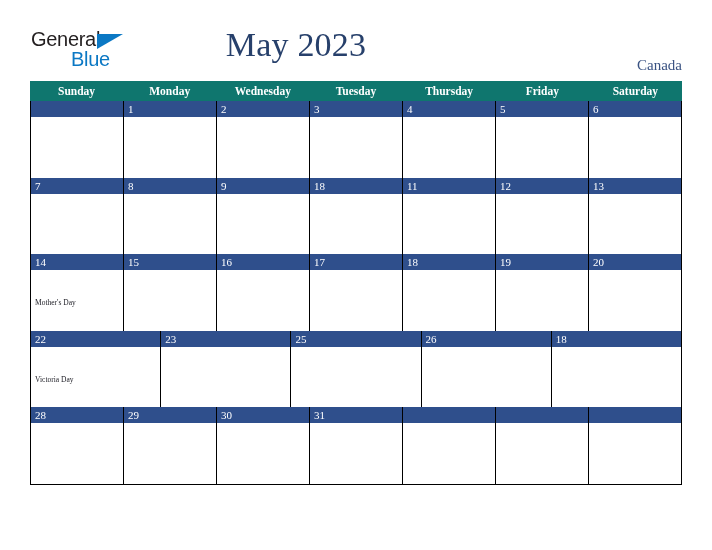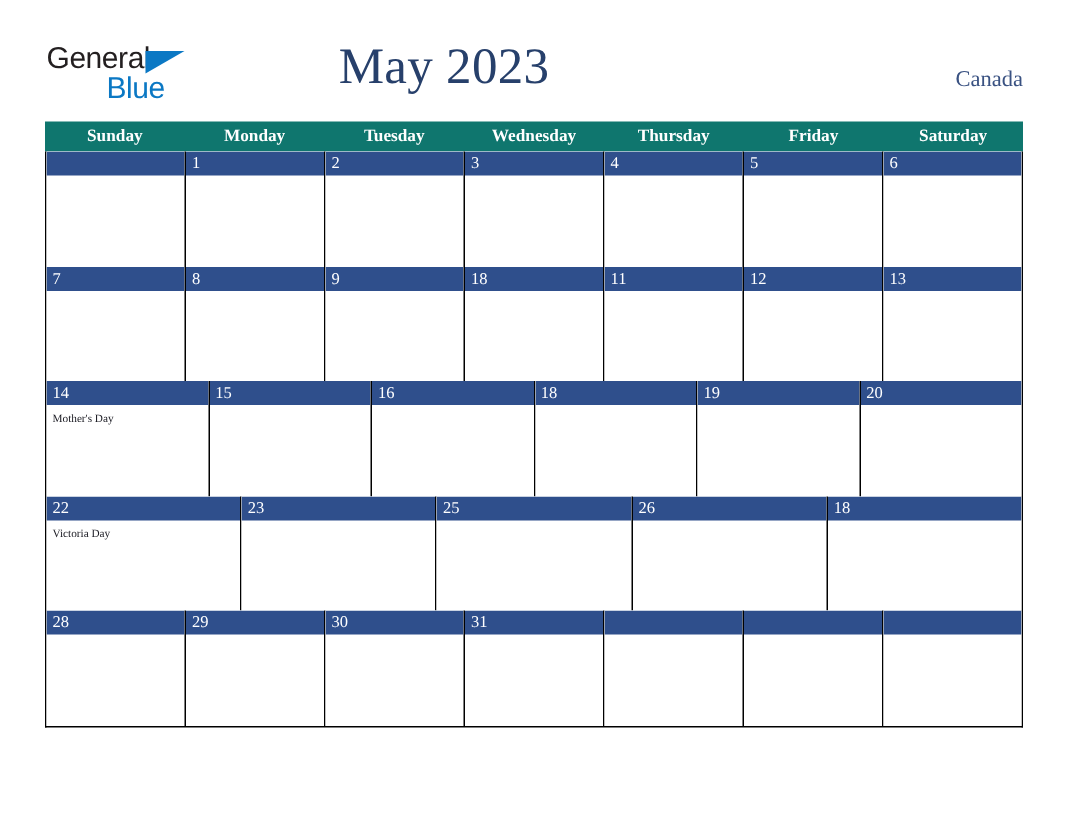--- a/index.html
+++ b/index.html
@@ -83,21 +83,21 @@
     font-size: 34px;
     color: #27406b;
     letter-spacing: 0.2px;
     white-space: nowrap;
   }
 
   
   .country {
     position: absolute;
     right: 30px;
-    top: 45px;
+    top: 57px;
     font-size: 15px;
     color: #3a5282;
     white-space: nowrap;
   }
 
   
   .cal {
     position: absolute;
     left: 30px;
     top: 81px;
@@ -160,20 +160,21 @@
   .events {
     padding: 4px 3px 0 4px;
   }
   .event {
     font-size: 7.5px;
     color: #1b1b23;
     line-height: 10px;
     white-space: nowrap;
     overflow: hidden;
     text-overflow: ellipsis;
+    margin-top: 24px;
   }
 </style>
 </head>
 <body>
 
 <div class="page">
 
   <div class="top-bar">
 
     <div class="logo">
@@ -186,22 +187,22 @@
 
     <div class="country">Canada</div>
 
   </div>
 
   <div class="cal">
 
     <div class="dow-row">
       <div class="dow">Sunday</div>
       <div class="dow">Monday</div>
+      <div class="dow">Wednesday</div>
       <div class="dow">Tuesday</div>
-      <div class="dow">Wednesday</div>
       <div class="dow">Thursday</div>
       <div class="dow">Friday</div>
       <div class="dow">Saturday</div>
     </div>
 
     <div class="weeks" id="weeks-container">
         <div class="week">
           <div class="day">
             <div class="daybar">
               <span class="daynum"></span>
@@ -305,20 +306,26 @@
             <div class="events"></div>
           </div>
           <div class="day">
             <div class="daybar">
               <span class="daynum">16</span>
             </div>
             <div class="events"></div>
           </div>
           <div class="day">
             <div class="daybar">
+              <span class="daynum">17</span>
+            </div>
+            <div class="events"></div>
+          </div>
+          <div class="day">
+            <div class="daybar">
               <span class="daynum">18</span>
             </div>
             <div class="events"></div>
           </div>
           <div class="day">
             <div class="daybar">
               <span class="daynum">19</span>
             </div>
             <div class="events"></div>
           </div>

